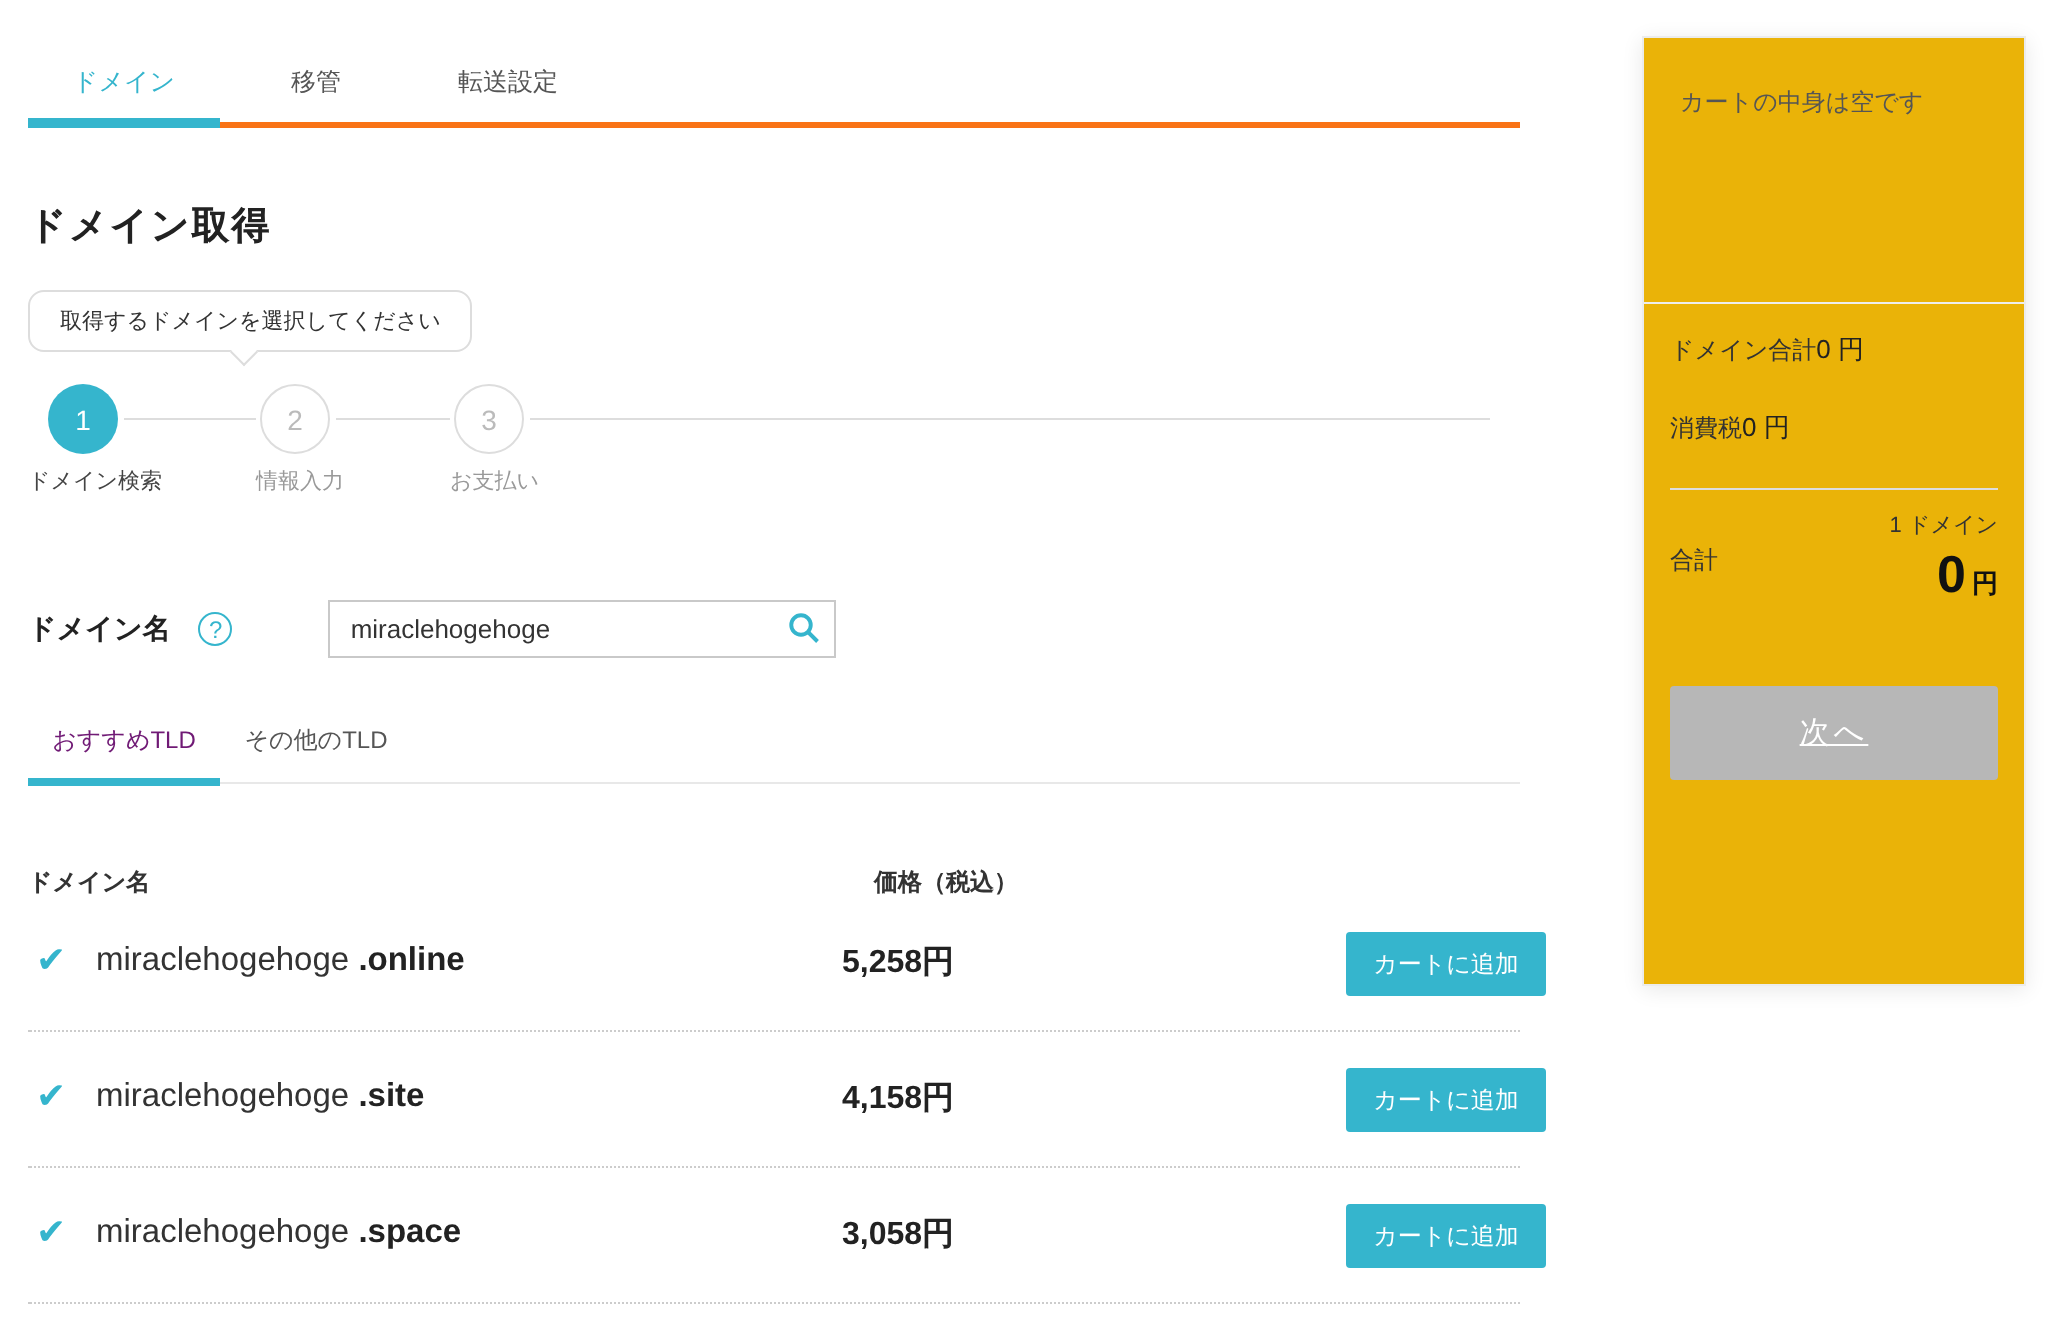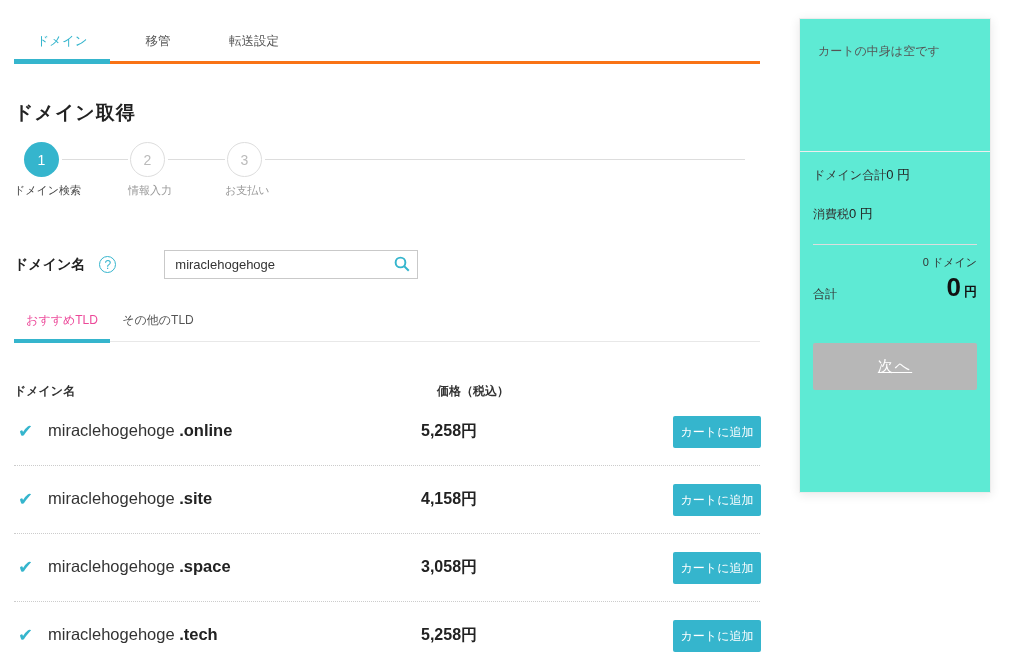--- a/index.html
+++ b/index.html
@@ -29,62 +29,66 @@
 
   .search-row { margin-top:52px; display:flex; align-items:center; height:29px; }
   .search-label { font-size:14px; font-weight:bold; color:#222; }
   .help-icon { margin-left:14px; width:17px; height:17px; border:1px solid #35b5cd; border-radius:50%; color:#35b5cd; font-size:12px; display:flex; align-items:center; justify-content:center; cursor:pointer; }
   .search-box { position:relative; margin-left:48px; width:254px; height:29px; }
   .search-input { width:100%; height:100%; border:1px solid #c9c9c9; font-size:13px; color:#333; padding:0 28px 0 10px; font-family:"Liberation Sans","DejaVu Sans",sans-serif; outline:none; }
   .search-icon { position:absolute; right:7px; top:5px; width:18px; height:18px; cursor:pointer; }
 
   .tld-tabs { display:flex; margin-top:33px; border-bottom:1px solid #e8e8e8; width:746px; }
   .tld-tab { width:96px; text-align:center; font-size:12px; color:#555; padding-bottom:12px; position:relative; cursor:pointer; }
-  .tld-tab.active { color:#ec4899; }
+  .tld-tab.active { color:#701a75; }
   .tld-tab.active::after { content:""; position:absolute; left:0; bottom:-2px; width:96px; height:4px; background:#35b5cd; }
 
   .table-header { position:relative; margin-top:41px; height:15px; font-size:12px; font-weight:bold; color:#333; }
   .th-price { position:absolute; left:423px; top:0; }
 
   .result-row { position:relative; height:68px; border-bottom:1px dotted #ccc; width:746px; }
   .row-check { position:absolute; left:4px; top:22px; color:#35b5cd; font-size:18px; }
   .row-domain { position:absolute; left:34px; top:23px; font-size:16.5px; color:#333; }
   .row-domain b { color:#222; }
   .row-price { position:absolute; left:407px; top:23px; font-size:16px; font-weight:bold; color:#222; }
-  .add-btn { position:absolute; left:659px; top:18px; width:88px; height:32px; background:#35b5cd; color:#fff; border:none; border-radius:2px; font-size:12px; cursor:pointer; font-family:"Liberation Sans","DejaVu Sans",sans-serif; }
+  .add-btn { position:absolute; left:659px; top:18px; width:100px; height:32px; background:#35b5cd; color:#fff; border:none; border-radius:2px; font-size:12px; cursor:pointer; font-family:"Liberation Sans","DejaVu Sans",sans-serif; }
 
   
-  .cart { position:absolute; left:799px; top:18px; width:192px; height:475px; background:#5eead4; border:1px solid #ececec; box-shadow:0 2px 10px rgba(0,0,0,.09); }
+  .cart { position:absolute; left:821px; top:18px; width:192px; height:475px; background:#eab308; border:1px solid #ececec; box-shadow:0 2px 10px rgba(0,0,0,.09); }
   .cart-empty { padding:24px 0 0 18px; font-size:12px; color:#555; }
   .cart-totals { position:absolute; left:0; top:132px; width:100%; border-top:1px solid #eee; padding:14px 13px 0 13px; }
   .ct-row { display:flex; align-items:baseline; margin-bottom:21px; }
   .ct-label { font-size:12px; color:#333; }
   .ct-value { font-size:13px; color:#222; }
   .ct-divider { border:none; border-top:1px solid #ddd; margin:0 0 10px 0; }
   .ct-count { text-align:right; font-size:11px; color:#333; margin-bottom:2px; }
-  .ct-total-row { display:flex; justify-content:space-between; align-items:flex-end; }
+  .ct-total-row { display:flex; justify-content:space-between; align-items:flex-start; }
   .ct-total-value { font-size:26px; font-weight:bold; color:#111; }
   .ct-total-unit { font-size:13px; font-weight:bold; color:#111; margin-left:3px; }
   .next-btn { display:block; margin-top:40px; width:100%; height:47px; background:#b7b7b7; color:#fff; border:none; border-radius:2px; font-size:15px; letter-spacing:2px; font-family:"Liberation Sans","DejaVu Sans",sans-serif; cursor:default;text-decoration:underline; }
 </style>
 </head>
 <body>
 
 <div class="page">
 
   <div class="main">
 
     <div class="tabbar">
       <div class="tab active">ドメイン</div>
       <div class="tab">移管</div>
       <div class="tab">転送設定</div>
     </div>
 
     <h1 class="page-title">ドメイン取得</h1>
 
+    <div class="tooltip">
+      <span>取得するドメインを選択してください</span>
+      <span class="pointer"></span>
+    </div>
 
     <div class="stepper">
       <div class="step-circle active" style="left:10px;">1</div>
       <div class="step-line" style="left:48px; width:66px;"></div>
       <div class="step-circle" style="left:116px;">2</div>
       <div class="step-line" style="left:154px; width:57px;"></div>
       <div class="step-circle" style="left:213px;">3</div>
       <div class="step-line" style="left:251px; width:480px;"></div>
       <div class="step-label active" style="left:0;">ドメイン検索</div>
       <div class="step-label" style="left:114px;">情報入力</div>
@@ -149,21 +153,21 @@
     <div class="cart-totals">
       <div class="ct-row">
         <span class="ct-label">ドメイン合計</span>
         <span class="ct-value">0 円</span>
       </div>
       <div class="ct-row">
         <span class="ct-label">消費税</span>
         <span class="ct-value">0 円</span>
       </div>
       <hr class="ct-divider">
-      <div class="ct-count">0 ドメイン</div>
+      <div class="ct-count">1 ドメイン</div>
       <div class="ct-total-row">
         <span class="ct-label">合計</span>
         <span>
           <span class="ct-total-value">0</span><span class="ct-total-unit">円</span>
         </span>
       </div>
       <button class="next-btn" disabled="">次へ</button>
     </div>
   </aside>
 

